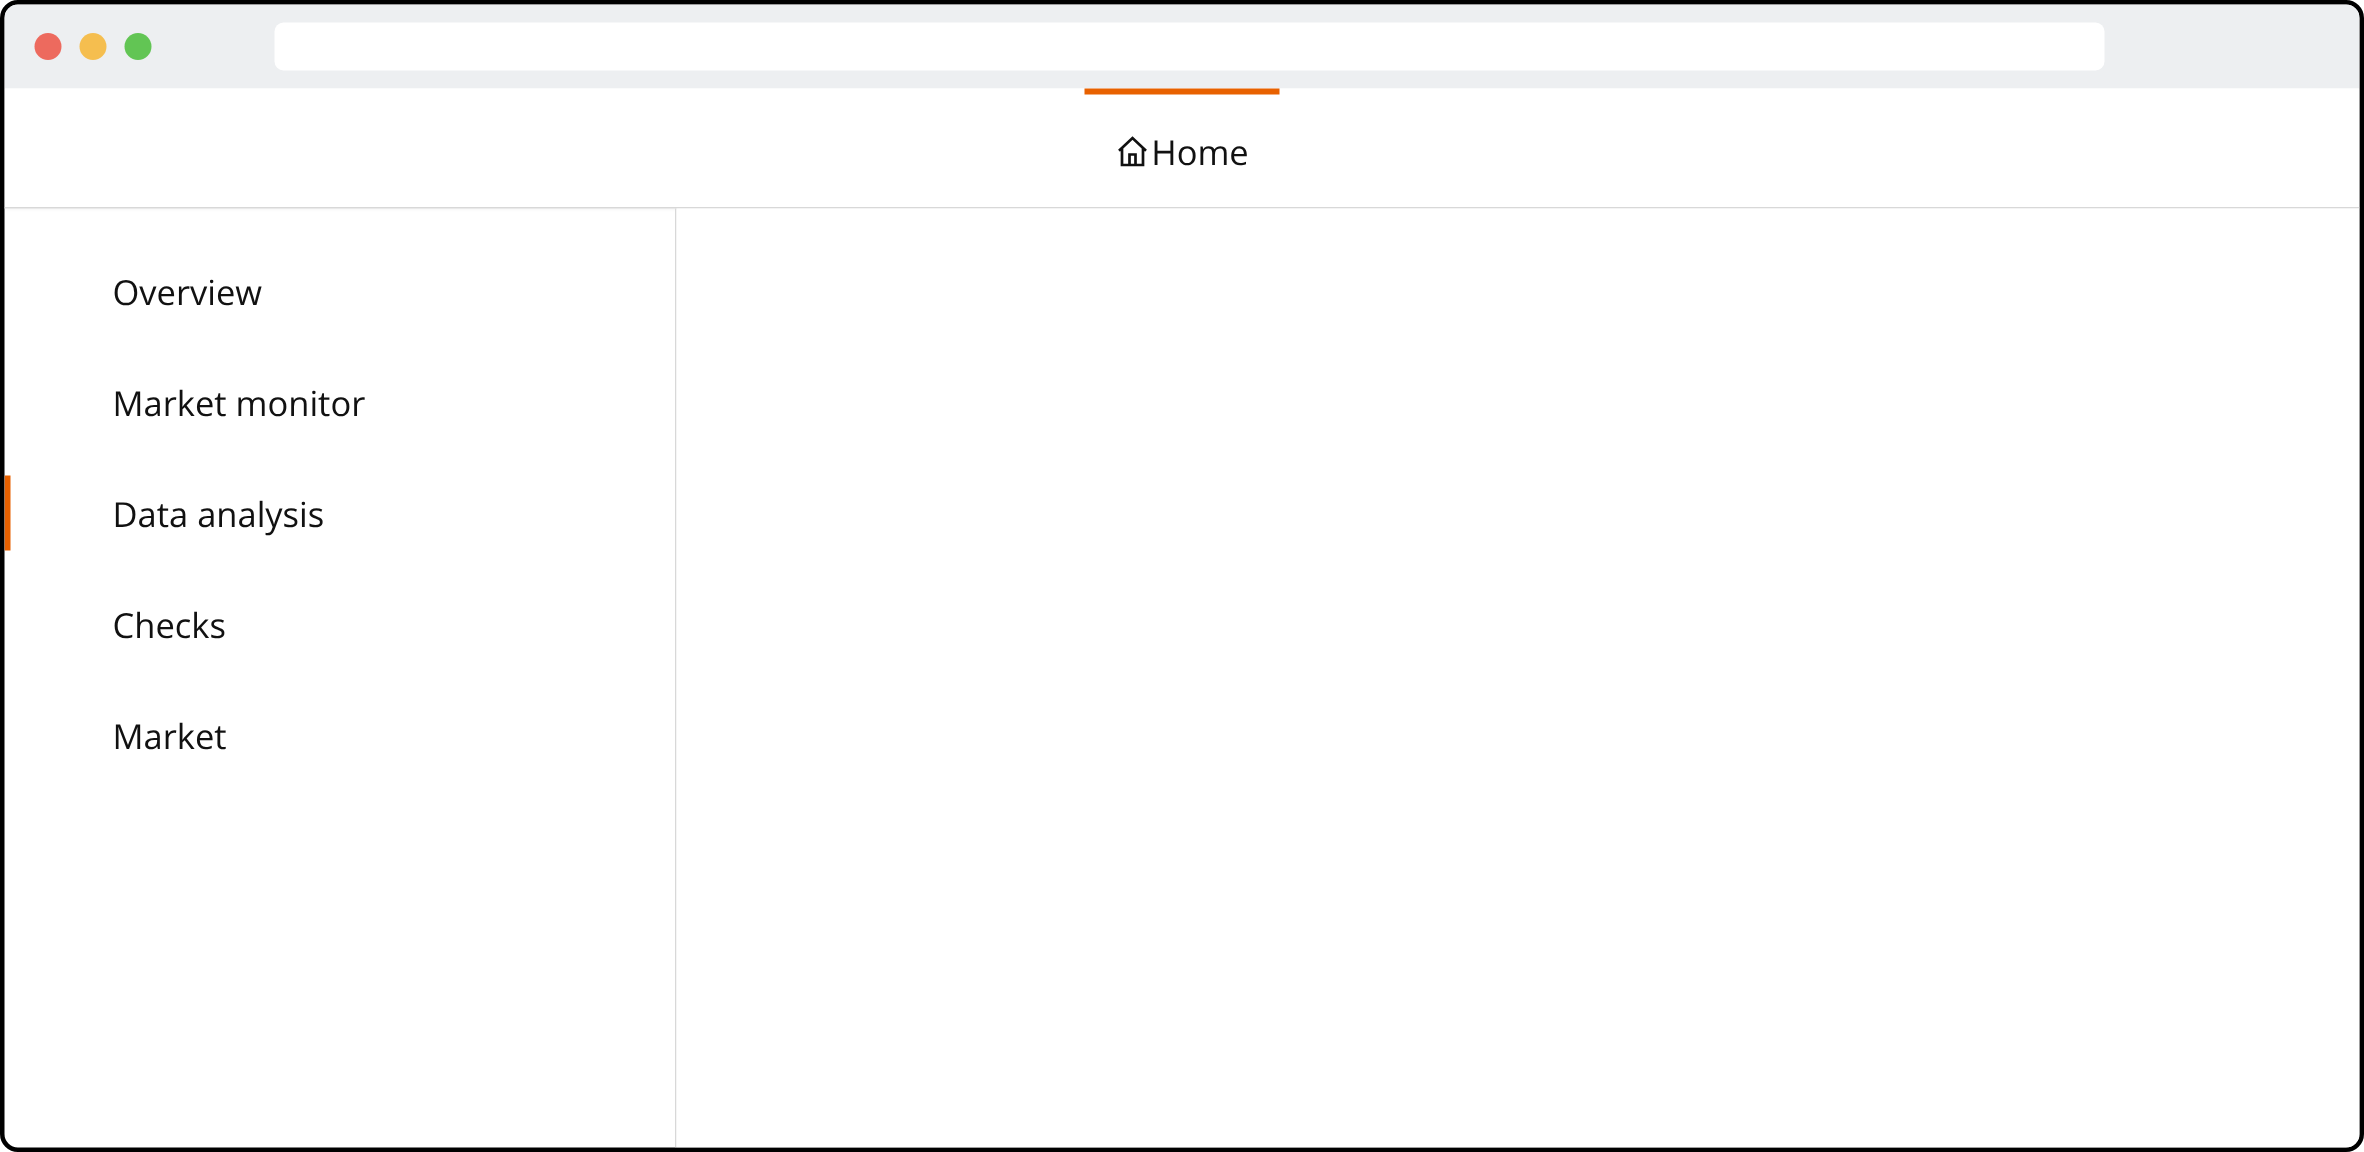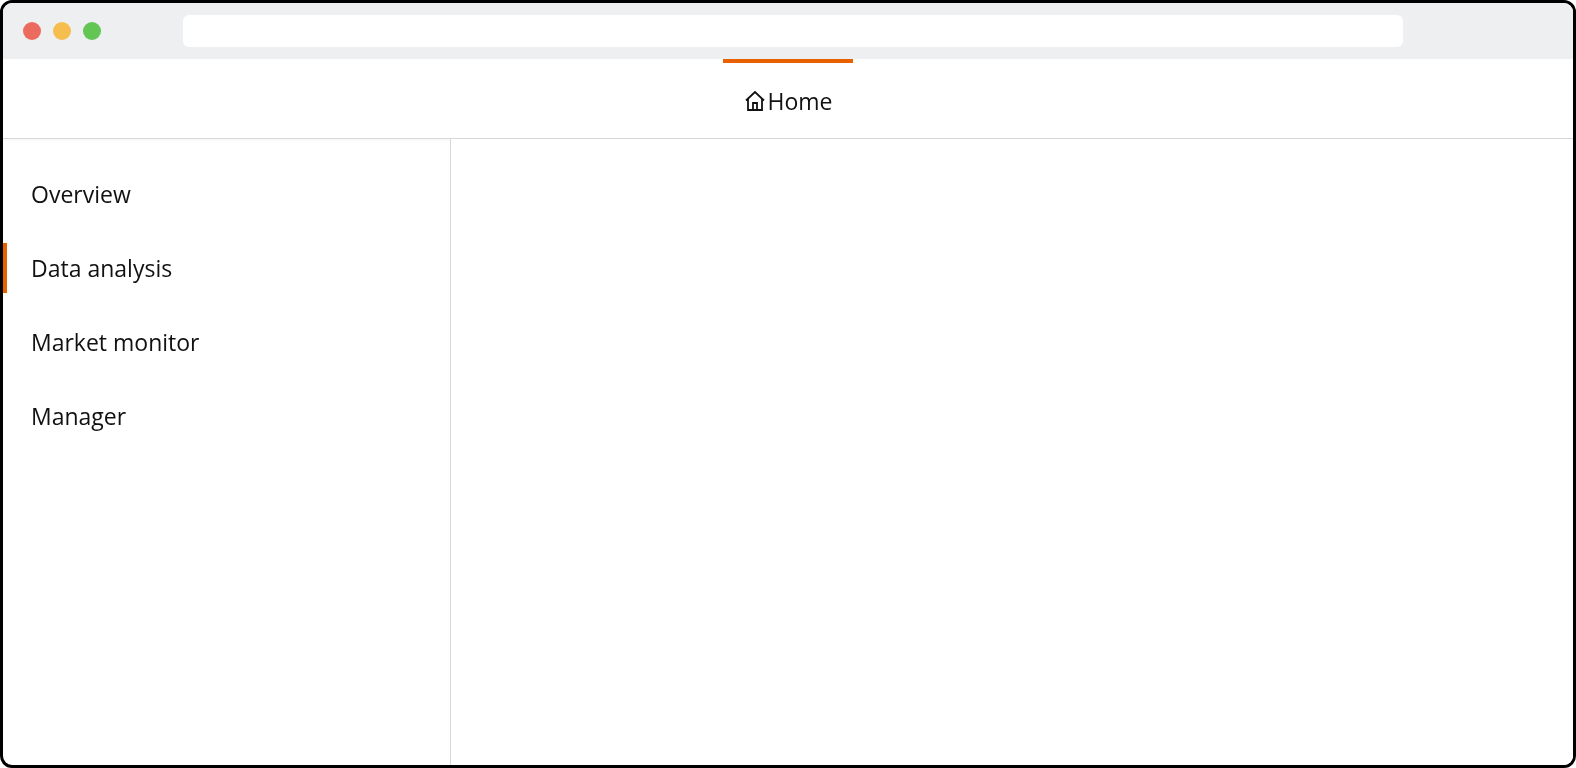--- a/index.html
+++ b/index.html
@@ -93,21 +93,21 @@
     }
     .sidebar {
       width: 448px;
       border-right: 1px solid #d8d8d8;
       padding-top: 18px;
     }
     .sidebar-item {
       height: 74px;
       display: flex;
       align-items: center;
-      padding-left: 28px;
+      padding-left: 72px;
       font-size: 23px;
       color: #111;
       cursor: pointer;
       position: relative;
     }
     .sidebar-item.active::before {
       content: "";
       position: absolute;
       left: 0;
       top: 12px;
@@ -144,25 +144,28 @@
       </span>
       <span>Home</span>
     </div>
   </nav>
 
   <div class="body-area">
     <aside class="sidebar">
       <div class="sidebar-item">
         <span>Overview</span>
       </div>
+      <div class="sidebar-item">
+        <span>Market monitor</span>
+      </div>
       <div class="sidebar-item active">
         <span>Data analysis</span>
       </div>
       <div class="sidebar-item">
-        <span>Market monitor</span>
+        <span>Checks</span>
       </div>
       <div class="sidebar-item">
-        <span>Manager</span>
+        <span>Market</span>
       </div>
     </aside>
     <main class="content"></main>
   </div>
 </div>
 
 </body></html>

